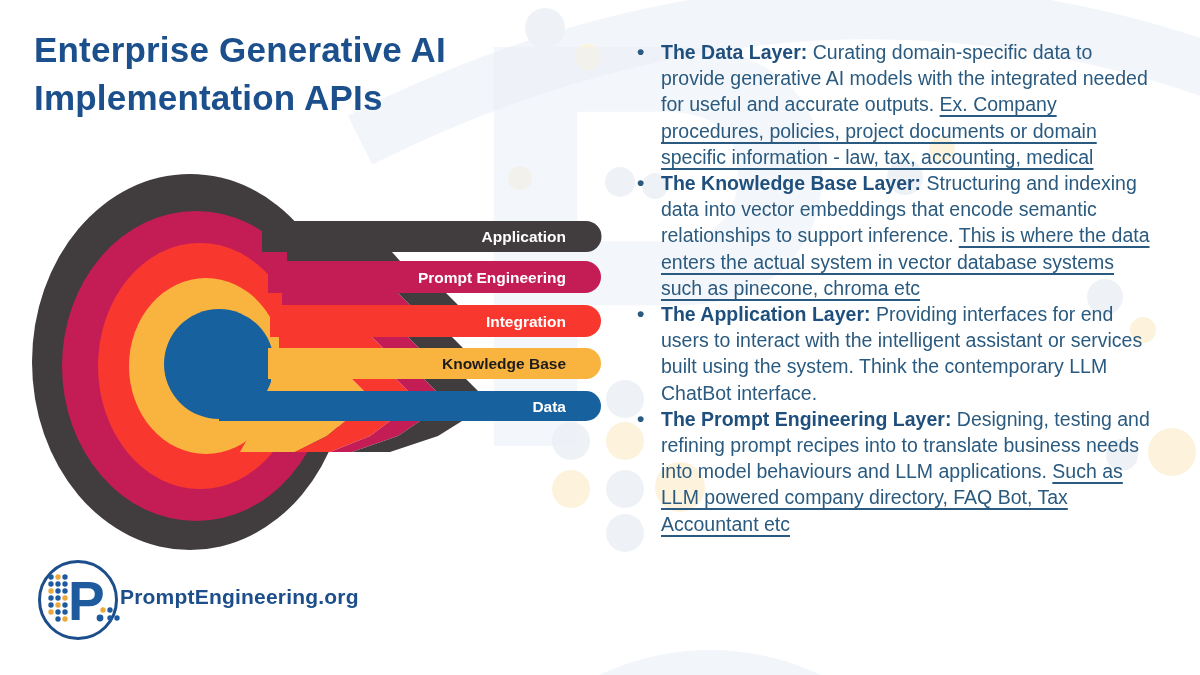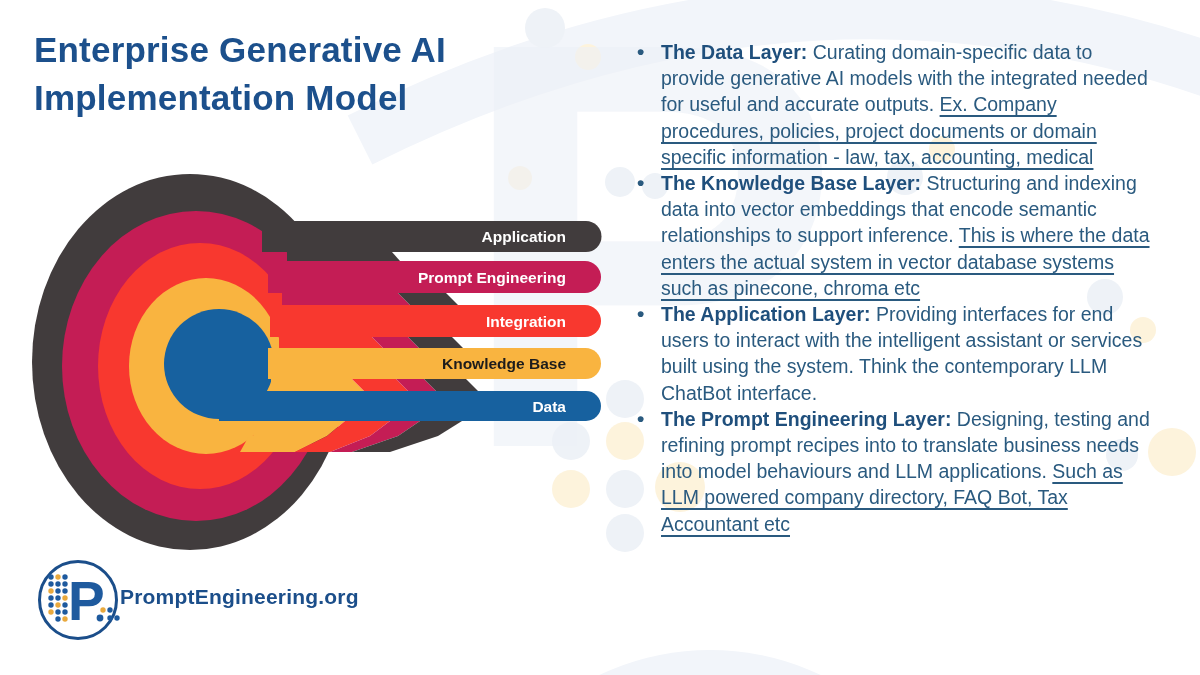--- a/index.html
+++ b/index.html
@@ -57,21 +57,21 @@
         <circle cx="1143" cy="330" r="13" fill="#fdf3dc"></circle>
         <circle cx="1172" cy="452" r="24" fill="#fdf3dc"></circle>
         <circle cx="1122" cy="455" r="16" fill="#eef2f7"></circle>
       </g>
     </svg>
     <div class="wm-p">P</div>
   </div>
 
   <h1 class="title" style="color:#1c508c;margin:0;">
     <span>Enterprise Generative AI</span><br>
-    <span>Implementation Model</span>
+    <span>Implementation APIs</span>
   </h1>
 
   <svg class="diagram" width="1200" height="675" viewBox="0 0 1200 675">
 
     <ellipse cx="190" cy="362" rx="158" ry="188" fill="#413c3d"></ellipse>
     <ellipse cx="196" cy="366" rx="134" ry="155" fill="#c41d55"></ellipse>
     <ellipse cx="200" cy="366" rx="102" ry="123" fill="#f8382f"></ellipse>
     <ellipse cx="206" cy="366" rx="77" ry="88" fill="#f9b440"></ellipse>
     <circle cx="219" cy="364" r="55" fill="#17619f"></circle>
 

